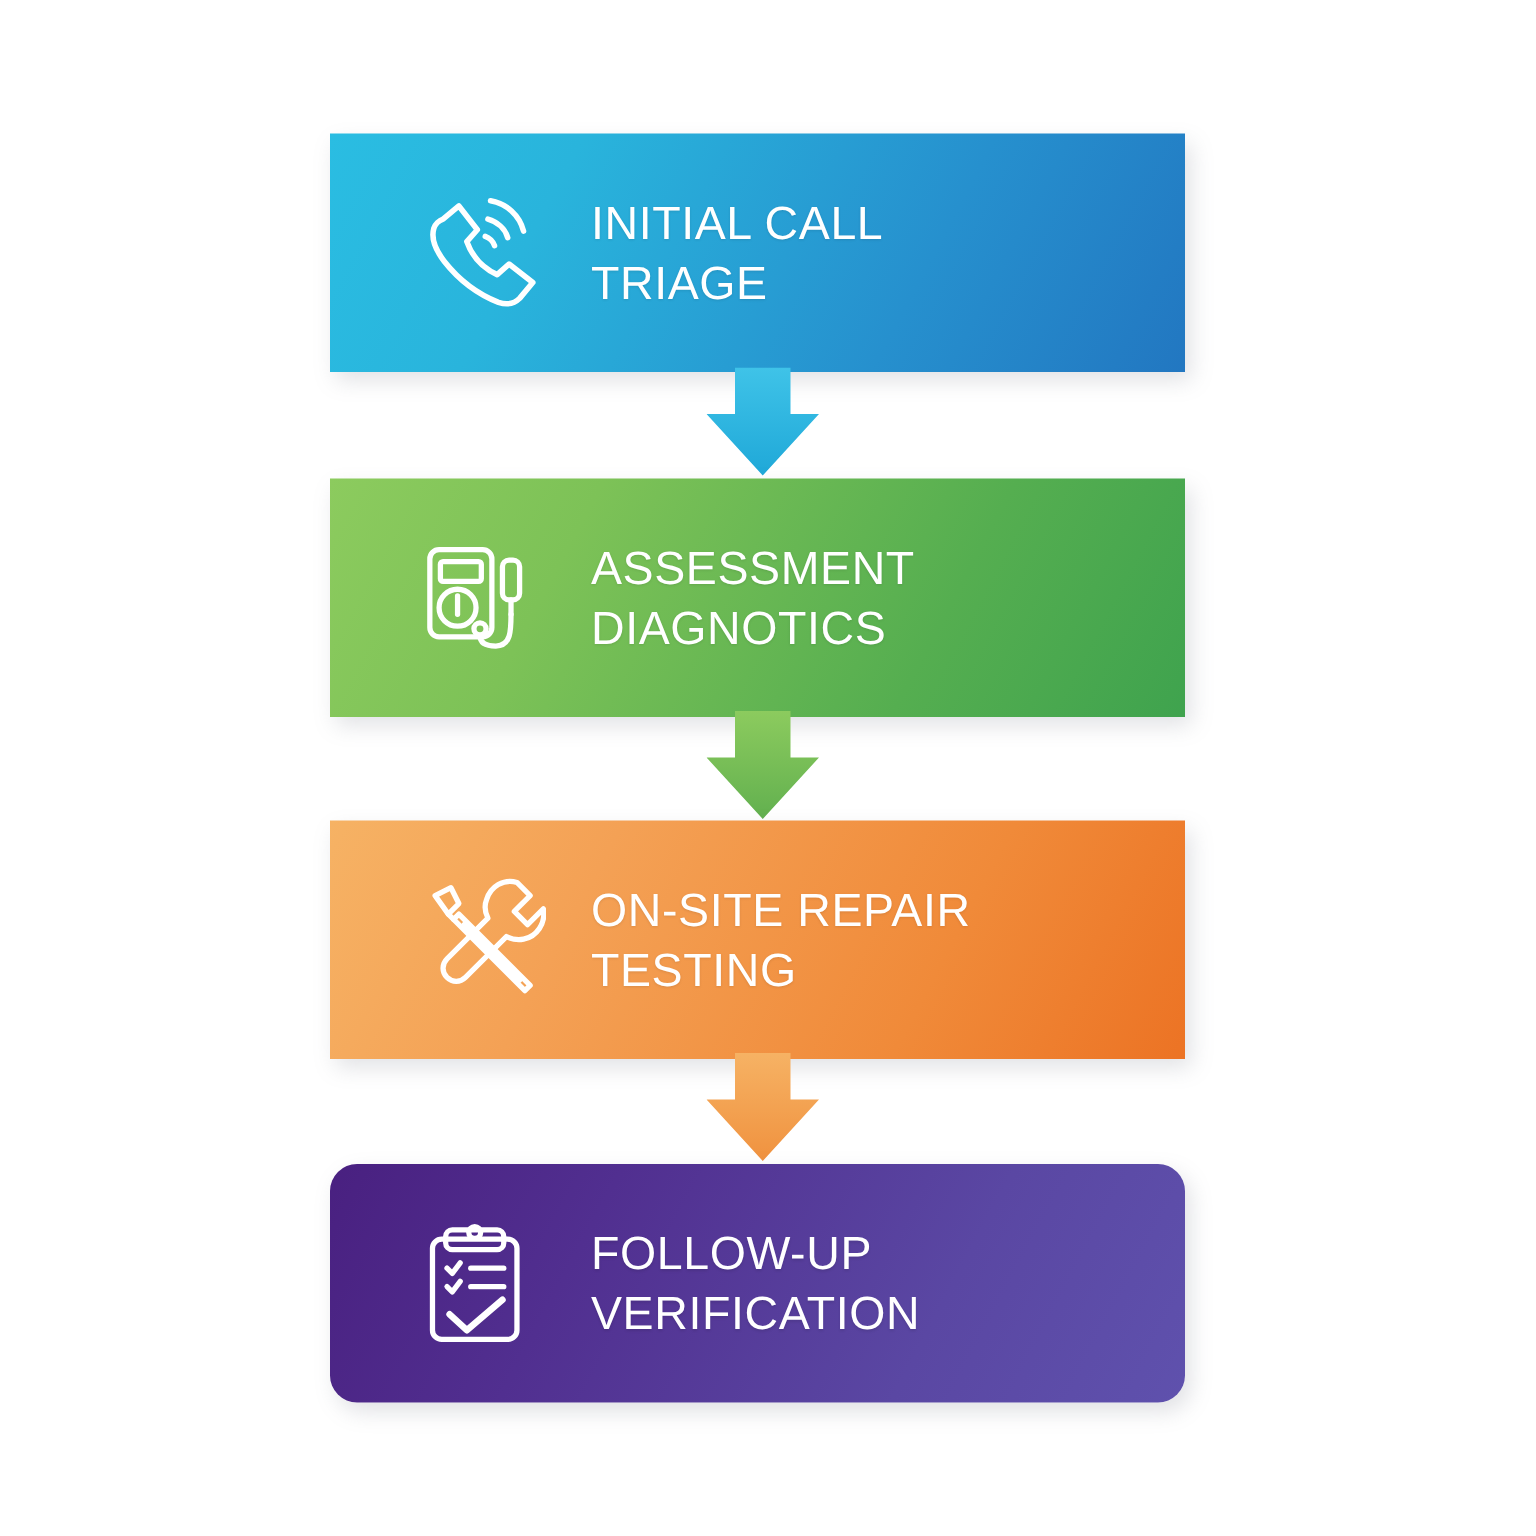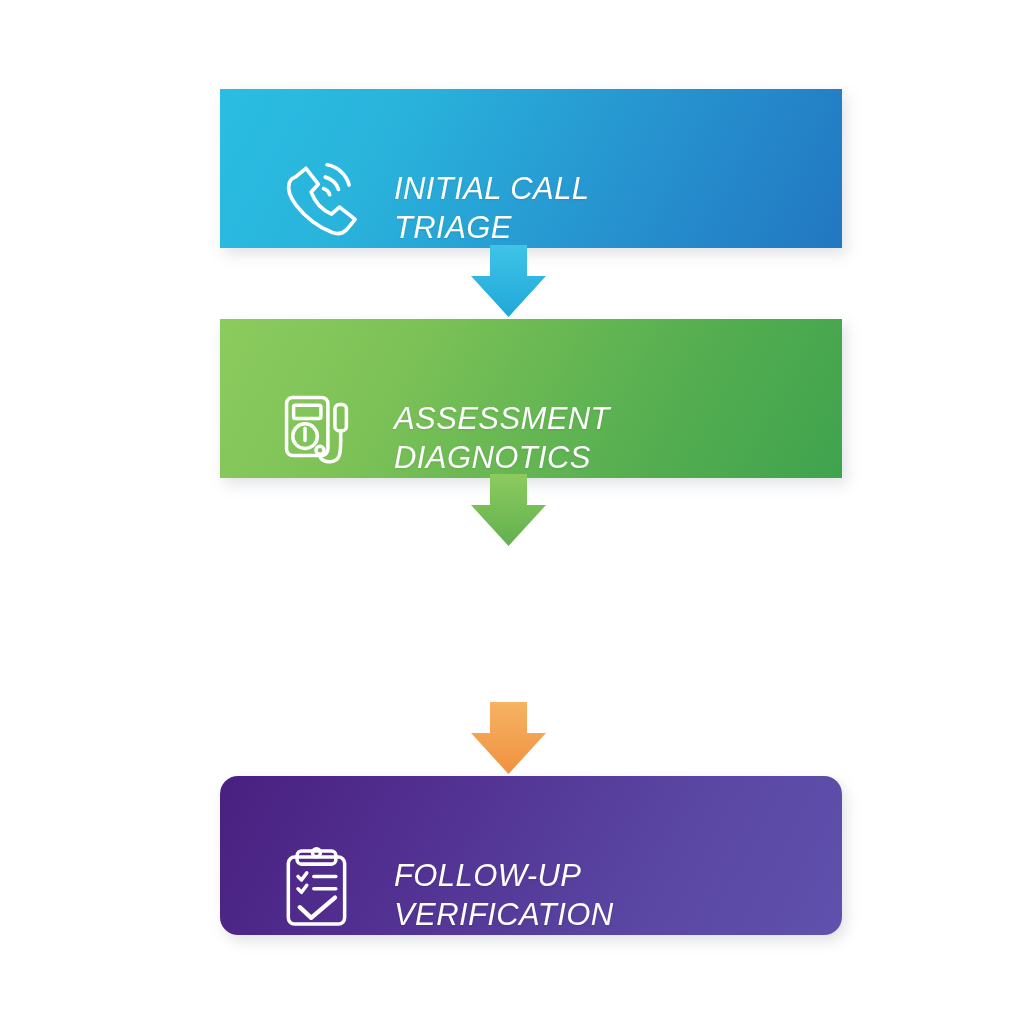--- a/index.html
+++ b/index.html
@@ -18,27 +18,26 @@
     position: relative;
     width: 1024px;
     height: 1024px;
     background: #ffffff;
   }
 
   
   .step {
     position: absolute;
     left: 220px;
-    width: 622px;
+    width: 570px;
     height: 159px;
     box-sizing: border-box;
     display: flex;
-    align-items: flex-end;
+    align-items: center;
     box-shadow: 4px 6px 14px rgba(120,125,135,0.22);
-    font-style: italic;
   }
   .step-1 { top: 89px;  background: linear-gradient(118deg, #2ABDE2 0%, #29B4DC 26%, #2690CE 68%, #2277C1 100%); }
   .step-2 { top: 319px; background: linear-gradient(118deg, #8CCB5E 0%, #7DC257 28%, #55AE50 70%, #3FA34E 100%); }
   .step-3 { top: 547px; background: linear-gradient(118deg, #F6B264 0%, #F4A155 30%, #F08A39 70%, #EC7324 100%); }
   .step-4 { top: 776px; background: linear-gradient(298deg, #5F51AD 0%, #5A47A3 30%, #512F90 70%, #492080 100%); border-radius: 18px; }
 
   
   .step-icon {
     flex: 0 0 auto;
     width: 96px;
@@ -131,20 +130,37 @@
       <defs>
         <linearGradient id="ag2" x1="0" y1="0" x2="0" y2="1">
           <stop offset="0%" stop-color="#8CCB5E"></stop>
           <stop offset="100%" stop-color="#62B04F"></stop>
         </linearGradient>
       </defs>
       <path d="M19 0 H56 V31 H75 L37.5 72 L0 31 H19 Z" fill="url(#ag2)"></path>
     </svg>
   </div>
 
+  <div class="step step-3">
+    <div class="step-icon">
+      <svg viewBox="0 0 100 100" fill="none" stroke="#ffffff" stroke-width="4" stroke-linecap="round" stroke-linejoin="round">
+
+        <path d="M86 14 L74 26 L64 16 L76 4 C65 2 55 9 53 19 C52 24 53 28 55 32
+                 L24 63 C20 67 20 73 24 77 C28 81 34 81 38 77 L69 46
+                 C73 48 78 49 83 47 C93 44 99 34 96 24 Z" transform="translate(2,2) rotate(90 50 50) scale(-1,1) translate(-100,0)"></path>
+
+        <path d="M16 16 L28 10 L34 22 L26 30 Z"></path>
+        <line x1="26" y1="30" x2="30" y2="34"></line>
+        <path d="M30 34 L76 80 L84 88 L88 84 L80 76 L34 30 Z"></path>
+        <line x1="38" y1="38" x2="80" y2="80"></line>
+      </svg>
+    </div>
+    <div class="step-label">ON-SITE REPAIR
+TESTING</div>
+  </div>
 
   <div class="arrow arrow-3">
     <svg viewBox="0 0 75 75">
       <defs>
         <linearGradient id="ag3" x1="0" y1="0" x2="0" y2="1">
           <stop offset="0%" stop-color="#F6B264"></stop>
           <stop offset="100%" stop-color="#F0923F"></stop>
         </linearGradient>
       </defs>
       <path d="M19 0 H56 V31 H75 L37.5 72 L0 31 H19 Z" fill="url(#ag3)"></path>

